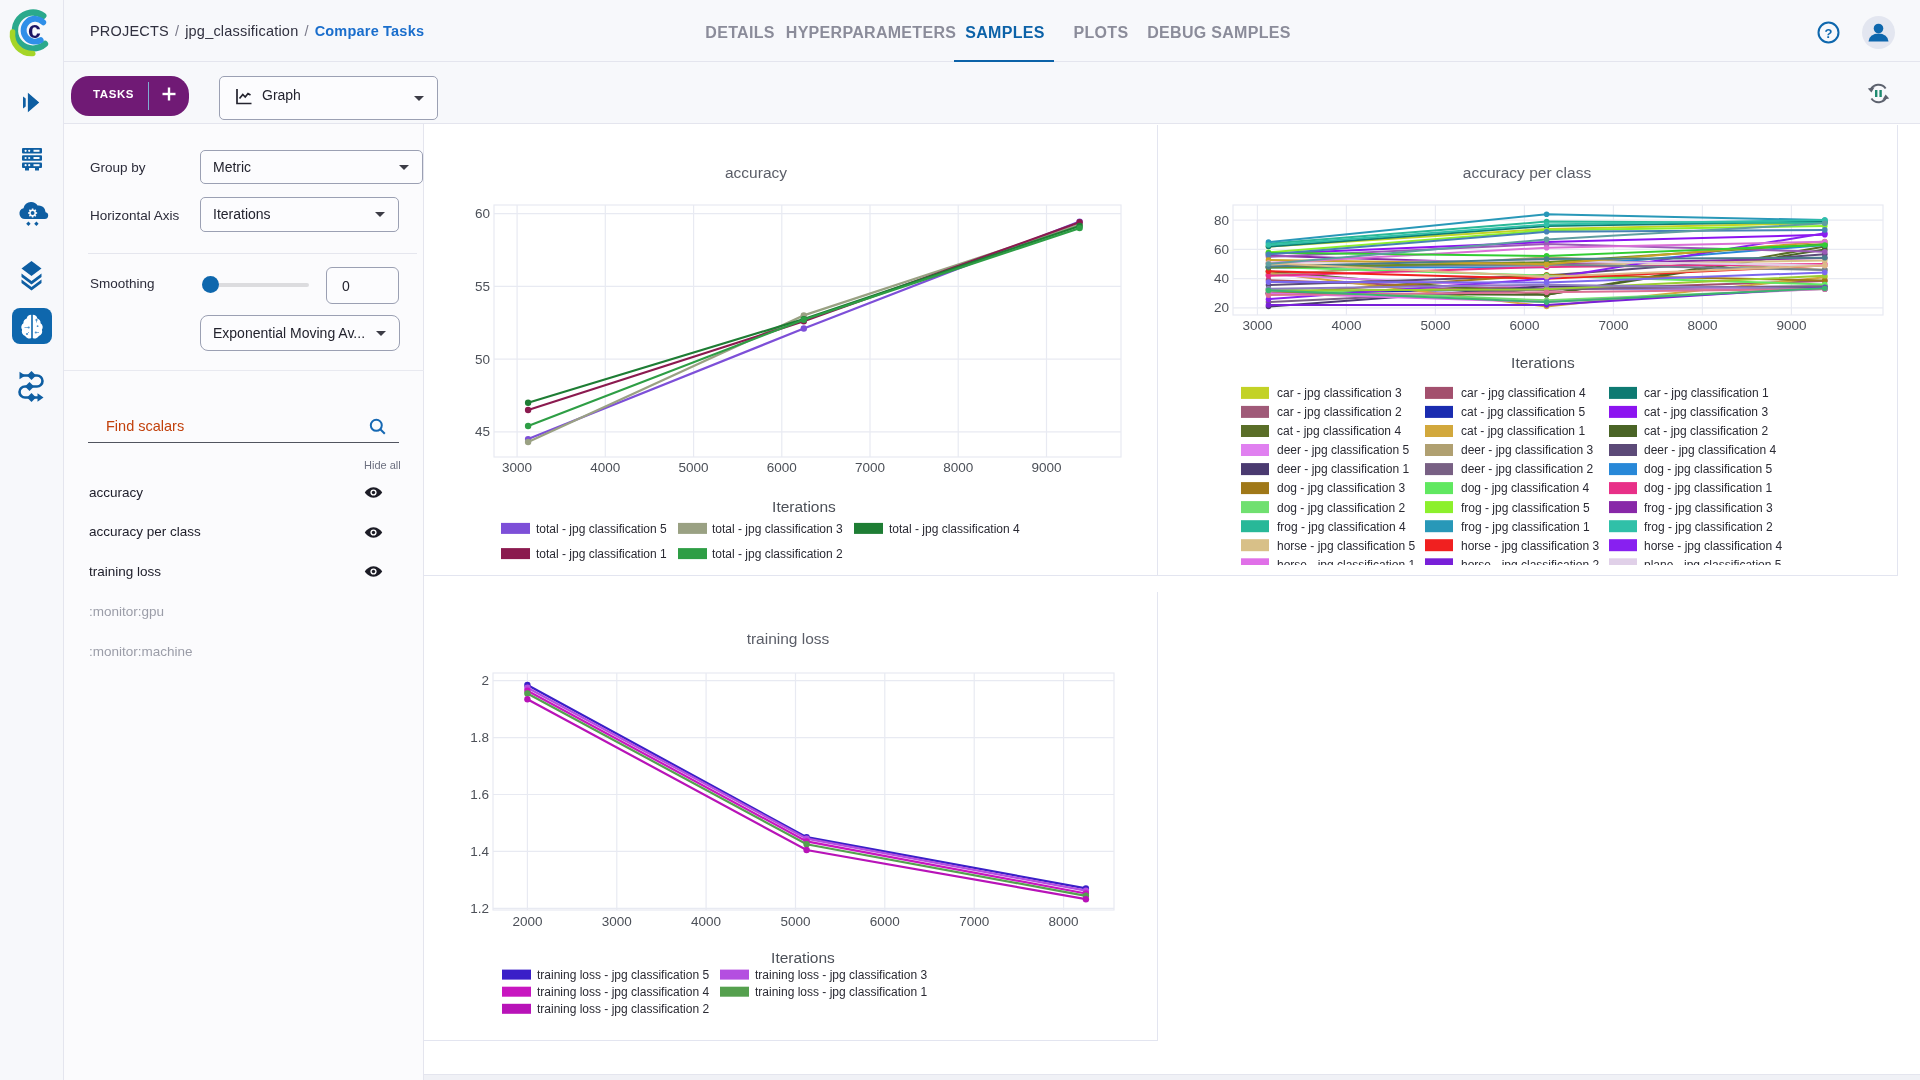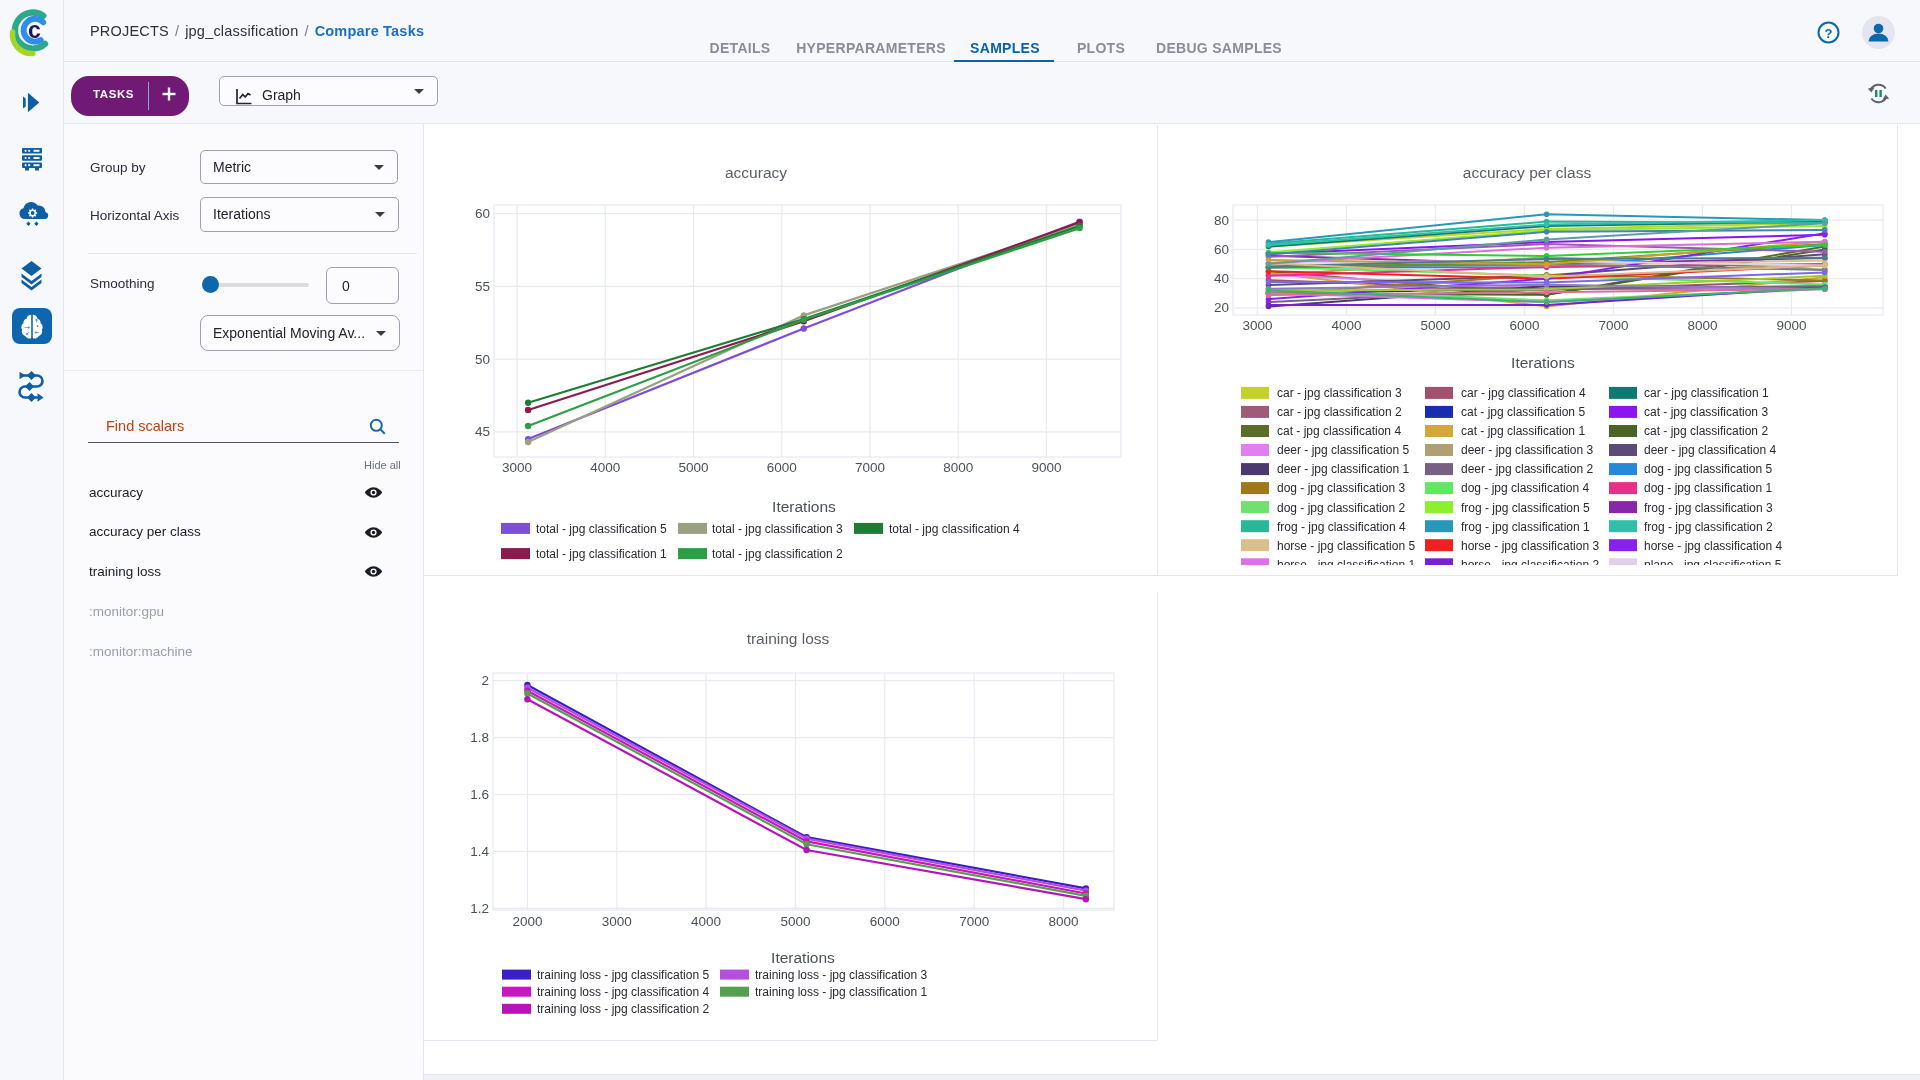--- a/index.html
+++ b/index.html
@@ -1,18 +1,18 @@
 <!DOCTYPE html>
 <html><head><meta charset="utf-8"><style>
 * { margin:0; padding:0; box-sizing:border-box; }
 body { width:1920px; height:1080px; font-family:"Liberation Sans", sans-serif; background:#ffffff; overflow:hidden; position:relative; }
 .abs { position:absolute; }
 .chrome { background:#f7f8fb; }
 .bb { border-bottom:1px solid #e4e5ee; }
-.tab { position:absolute; top:40px; transform:translateX(-50%); font-size:14px; letter-spacing:.3px; color:#8b8c9a; font-weight:bold; white-space:nowrap; }
+.tab { position:absolute; top:24px; transform:translateX(-50%); font-size:16px; letter-spacing:.3px; color:#8b8c9a; font-weight:bold; white-space:nowrap; }
 .dd { position:absolute; border:1px solid #9ba0b3; border-radius:5px; background:#fcfcfe; font-size:14px; color:#23232e; }
 .caret { position:absolute; right:13px; top:50%; margin-top:-2.5px; width:0; height:0; border-left:5px solid transparent; border-right:5px solid transparent; border-top:5.5px solid #3c3c46; }
 .lbl { position:absolute; font-size:13.5px; color:#2c2c3a; }
 .item { position:absolute; font-size:13.5px; color:#20202c; }
 </style></head><body>
 <div class="abs chrome bb" style="left:64px;top:0;width:1856px;height:62px"></div>
 <div class="abs" style="left:90px;top:23px;font-size:14.5px;letter-spacing:.2px;color:#30303f;white-space:nowrap">PROJECTS<span style="color:#7a7a8a;margin:0 6px">/</span>jpg_classification<span style="color:#7a7a8a;margin:0 6px">/</span><span style="color:#1a6ecc;font-weight:bold">Compare Tasks</span></div>
 <div class="tab" style="left:740px">DETAILS</div>
 <div class="tab" style="left:871px">HYPERPARAMETERS</div>
 <div class="tab" style="left:1005px;color:#0c62a8">SAMPLES</div>
@@ -32,21 +32,21 @@
 <div class="abs" style="left:71px;top:76px;width:118px;height:40px;background:#701a75;border-radius:18px;color:#fff">
 <span style="position:absolute;left:22px;top:11.5px;font-size:11.5px;font-weight:bold;letter-spacing:.6px">TASKS</span>
 <span style="position:absolute;left:77px;top:6px;bottom:6px;width:1px;background:#7fadd3"></span>
 <svg style="position:absolute;left:90px;top:10px" width="16" height="16">
       <g stroke="#fff" stroke-width="2.4">
         <line x1="8" y1="1.5" x2="8" y2="14.5"></line>
         <line x1="1.5" y1="8" x2="14.5" y2="8"></line>
       </g>
     </svg>
   </div>
-<div class="dd" style="left:219px;top:76px;width:219px;height:30px">
+<div class="dd" style="left:219px;top:76px;width:219px;height:44px">
 <svg style="position:absolute;left:14px;top:10px" width="19" height="19" fill="none" stroke="#23232e" stroke-width="1.7">
 <path d="M 3 2 v 14.5 h 14.5"></path>
       <path d="M 5.5 11.5 l 3.3 -4 l 2.4 2.5 l 2.8 -3.5 l 2.5 1.5"></path>
     </svg>
 <span style="position:absolute;left:42px;top:10px">Graph</span>
     <span class="caret"></span>
   </div>
 <svg class="abs" style="left:1866px;top:81px" width="25" height="25">
 <g fill="none" stroke="#5d626e" stroke-width="2">
 <path d="M 4.6 8.8 A 8.7 8.7 0 0 1 19.6 7.5"></path>
@@ -128,21 +128,21 @@
       <g fill="#0e5ea2">
     <polygon points="19.5,371.7 25.3,375.5 19.5,379.3"></polygon>
     <polygon points="37.5,393.2 43.5,397.5 37.5,401.8"></polygon>
     <path d="M 31.5 371 l 4.5 4.5 l -4.5 4.5 l -4.5 -4.5 z"></path>
     <path d="M 29.5 382 l 4.5 4.5 l -4.5 4.5 l -4.5 -4.5 z"></path>
     <path d="M 31.5 393 l 4.5 4.5 l -4.5 4.5 l -4.5 -4.5 z"></path>
     </g>
     </svg></div>
 <div class="abs" style="left:64px;top:124px;width:360px;height:956px;background:#fbfbfd;border-right:1px solid #e4e5ee"></div>
 <div class="lbl" style="left:90px;top:160px">Group by</div>
-<div class="dd" style="left:200px;top:150px;width:198px;height:34px">
+<div class="dd" style="left:200px;top:150px;width:223px;height:34px">
     <span style="position:absolute;left:12px;top:7.5px">Metric</span>
     <span class="caret"></span>
   </div>
 <div class="lbl" style="left:90px;top:207.5px">Horizontal Axis</div>
 <div class="dd" style="left:200px;top:197px;width:199px;height:35px">
     <span style="position:absolute;left:12px;top:8px">Iterations</span>
     <span class="caret"></span>
   </div>
 <div class="abs" style="left:88px;top:253px;width:329px;height:1px;background:#e5e6ee"></div>
 <div class="lbl" style="left:90px;top:276px">Smoothing</div>

